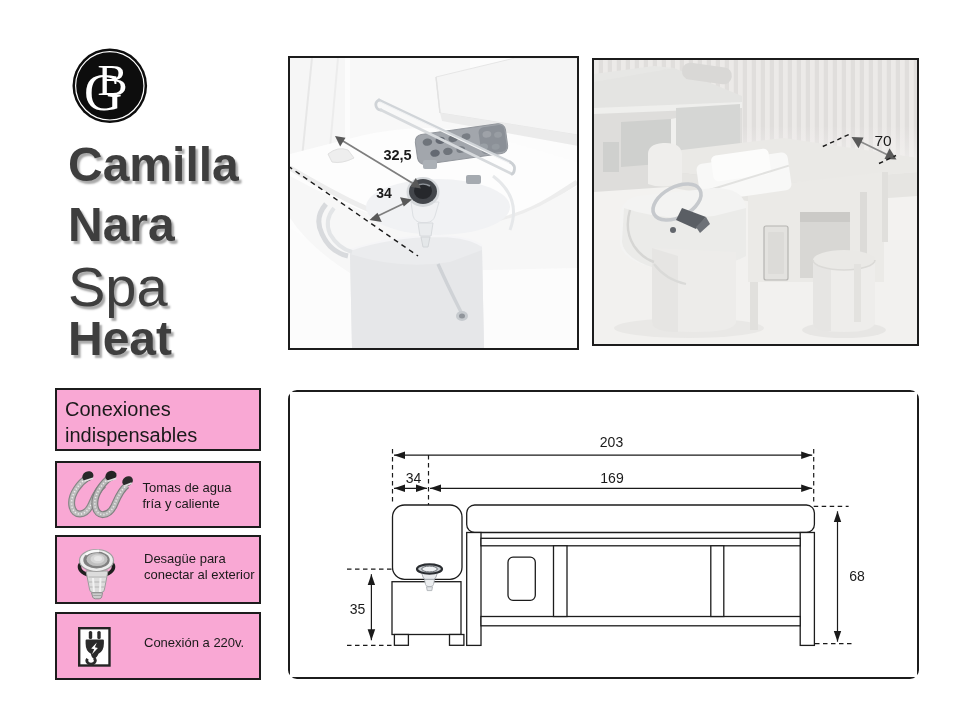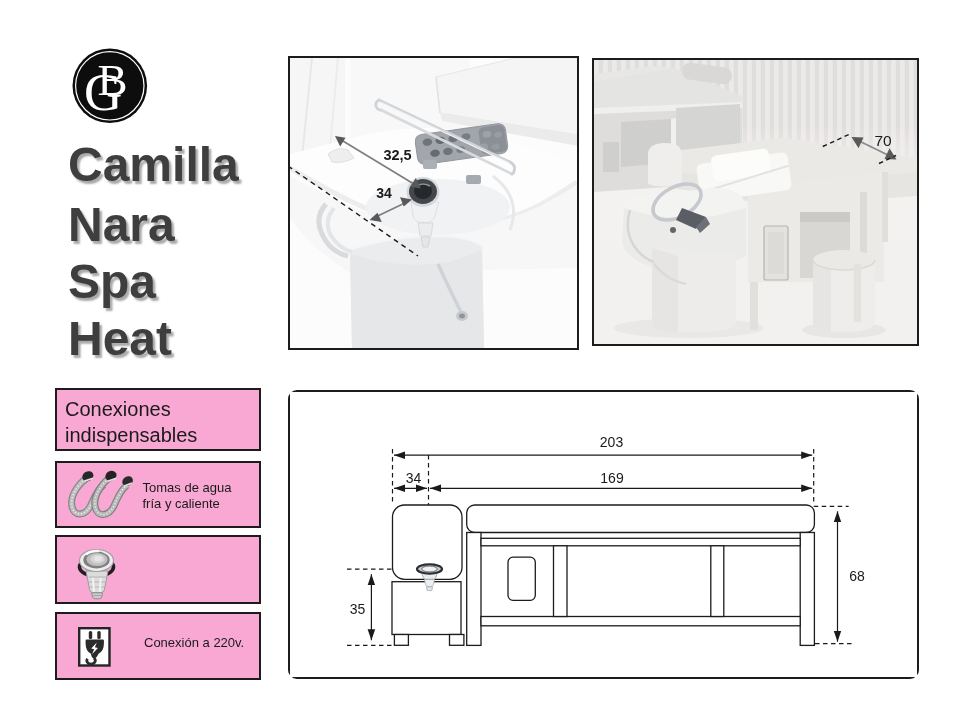--- a/index.html
+++ b/index.html
@@ -14,21 +14,21 @@
   <circle cx="38.8" cy="38.8" r="37.3" fill="#0d0d0d"></circle>
   <circle cx="38.8" cy="38.8" r="34.2" fill="none" stroke="#ffffff" stroke-width="1.2"></circle>
   <text x="13" y="62.5" font-family="Liberation Serif" font-size="53" fill="#ffffff">G</text>
   <text x="26.5" y="47.5" font-family="Liberation Serif" font-size="45" fill="#ffffff">B</text>
 </svg>
 
 <div class="abs" style="left:68px;top:136.5px;font-size:48px;font-weight:bold;color:#3e3e3e;text-shadow:2.5px 2.5px 2px #a9a9a9;">Camilla</div>
 
 <div class="abs" style="left:68px;top:196.5px;font-size:48px;font-weight:bold;color:#3e3e3e;text-shadow:2.5px 2.5px 2px #a9a9a9;">Nara</div>
 
-<div class="abs" style="left:68px;top:253.5px;font-size:48px;font-weight:bold;color:#3e3e3e;text-shadow:2.5px 2.5px 2px #a9a9a9;">Spa</div>
+<div class="abs" style="left:68px;top:253.5px;font-size:56px;font-weight:normal;color:#3e3e3e;text-shadow:2.5px 2.5px 2px #a9a9a9;">Spa</div>
 
 <div class="abs" style="left:68px;top:311px;font-size:48px;font-weight:bold;color:#3e3e3e;text-shadow:2.5px 2.5px 2px #a9a9a9;">Heat</div>
 
 <div class="abs frame" style="left:288px;top:56px;width:291px;height:294px;font-weight:bold;">
 <svg width="287" height="290" viewBox="0 0 287 290" fill="none">
   <rect x="0" y="0" width="287" height="290" fill="#fcfcfc"></rect>
 
   <g>
     <rect x="0" y="0" width="55" height="150" fill="#f6f6f6"></rect>
     <line x1="22" y1="0" x2="10" y2="120" stroke="#e7e7e7" stroke-width="2"></line>
@@ -242,20 +242,21 @@
     <path d="M17,34 L18,48 M24.5,34 L24,48" stroke="#f2f2f2" stroke-width="2" fill="none"></path>
     <path d="M15.5,48.8 L26.5,48.8 L25.7,53 Q25.4,54.5 23.2,54.8 L19.2,54.8 Q17,54.5 16.7,53 z" fill="#cccccc" stroke="#8e8e8e" stroke-width="1"></path>
     <path d="M17.2,51.5 L25.2,51.5" stroke="#a5a5a5" stroke-width="1"></path>
     <ellipse cx="20.5" cy="16.5" rx="17" ry="11" fill="#ededed" stroke="#9f9f9f" stroke-width="1.2"></ellipse>
     <ellipse cx="20.5" cy="16" rx="13.2" ry="8.4" fill="#808080"></ellipse>
     <ellipse cx="21" cy="15.5" rx="10.5" ry="6.6" fill="#bfbfbf"></ellipse>
     <ellipse cx="21.5" cy="15" rx="7" ry="4.5" fill="#d6d6d6"></ellipse>
     <ellipse cx="22" cy="14.5" rx="4" ry="2.6" fill="#e6e6e6"></ellipse>
     <path d="M10,10.5 Q15,6.5 23,7" stroke="#f8f8f8" stroke-width="2.4" fill="none"></path>
   </svg>
+  <div class="abs" style="left:87px;top:14px;font-size:13px;color:#1a1a1a;line-height:16.3px;">Desagüe para<br>conectar al exterior</div>
 </div>
 
 <div class="abs frame" style="left:55px;top:612px;width:206px;height:68px;">
 
   <svg class="abs" style="left:21px;top:13px;" width="33" height="40" viewBox="0 0 33 40">
     <rect x="1.2" y="1.2" width="30.3" height="37.3" fill="#ffffff" stroke="#242424" stroke-width="2.4"></rect>
     <rect x="10.8" y="4" width="3.4" height="8" rx="1.6" fill="#2b2b2b"></rect>
     <rect x="19.3" y="4" width="3.4" height="8" rx="1.6" fill="#2b2b2b"></rect>
     <path d="M8.6,12.5 L24.9,12.5 Q25.9,12.5 25.9,13.5 L25.9,16.5 Q25.9,24 20.5,26.8 Q19,31 16,31.5 Q13.5,31 12.9,26.8 Q7.6,24 7.6,16.5 L7.6,13.5 Q7.6,12.5 8.6,12.5 z" fill="#2b2b2b"></path>
     <path d="M16,31 Q18.5,33.5 16.3,35.8 Q13.2,38.5 10.2,36.2 Q7.8,34.2 9.5,31.8" stroke="#2b2b2b" stroke-width="2.8" fill="none"></path>

